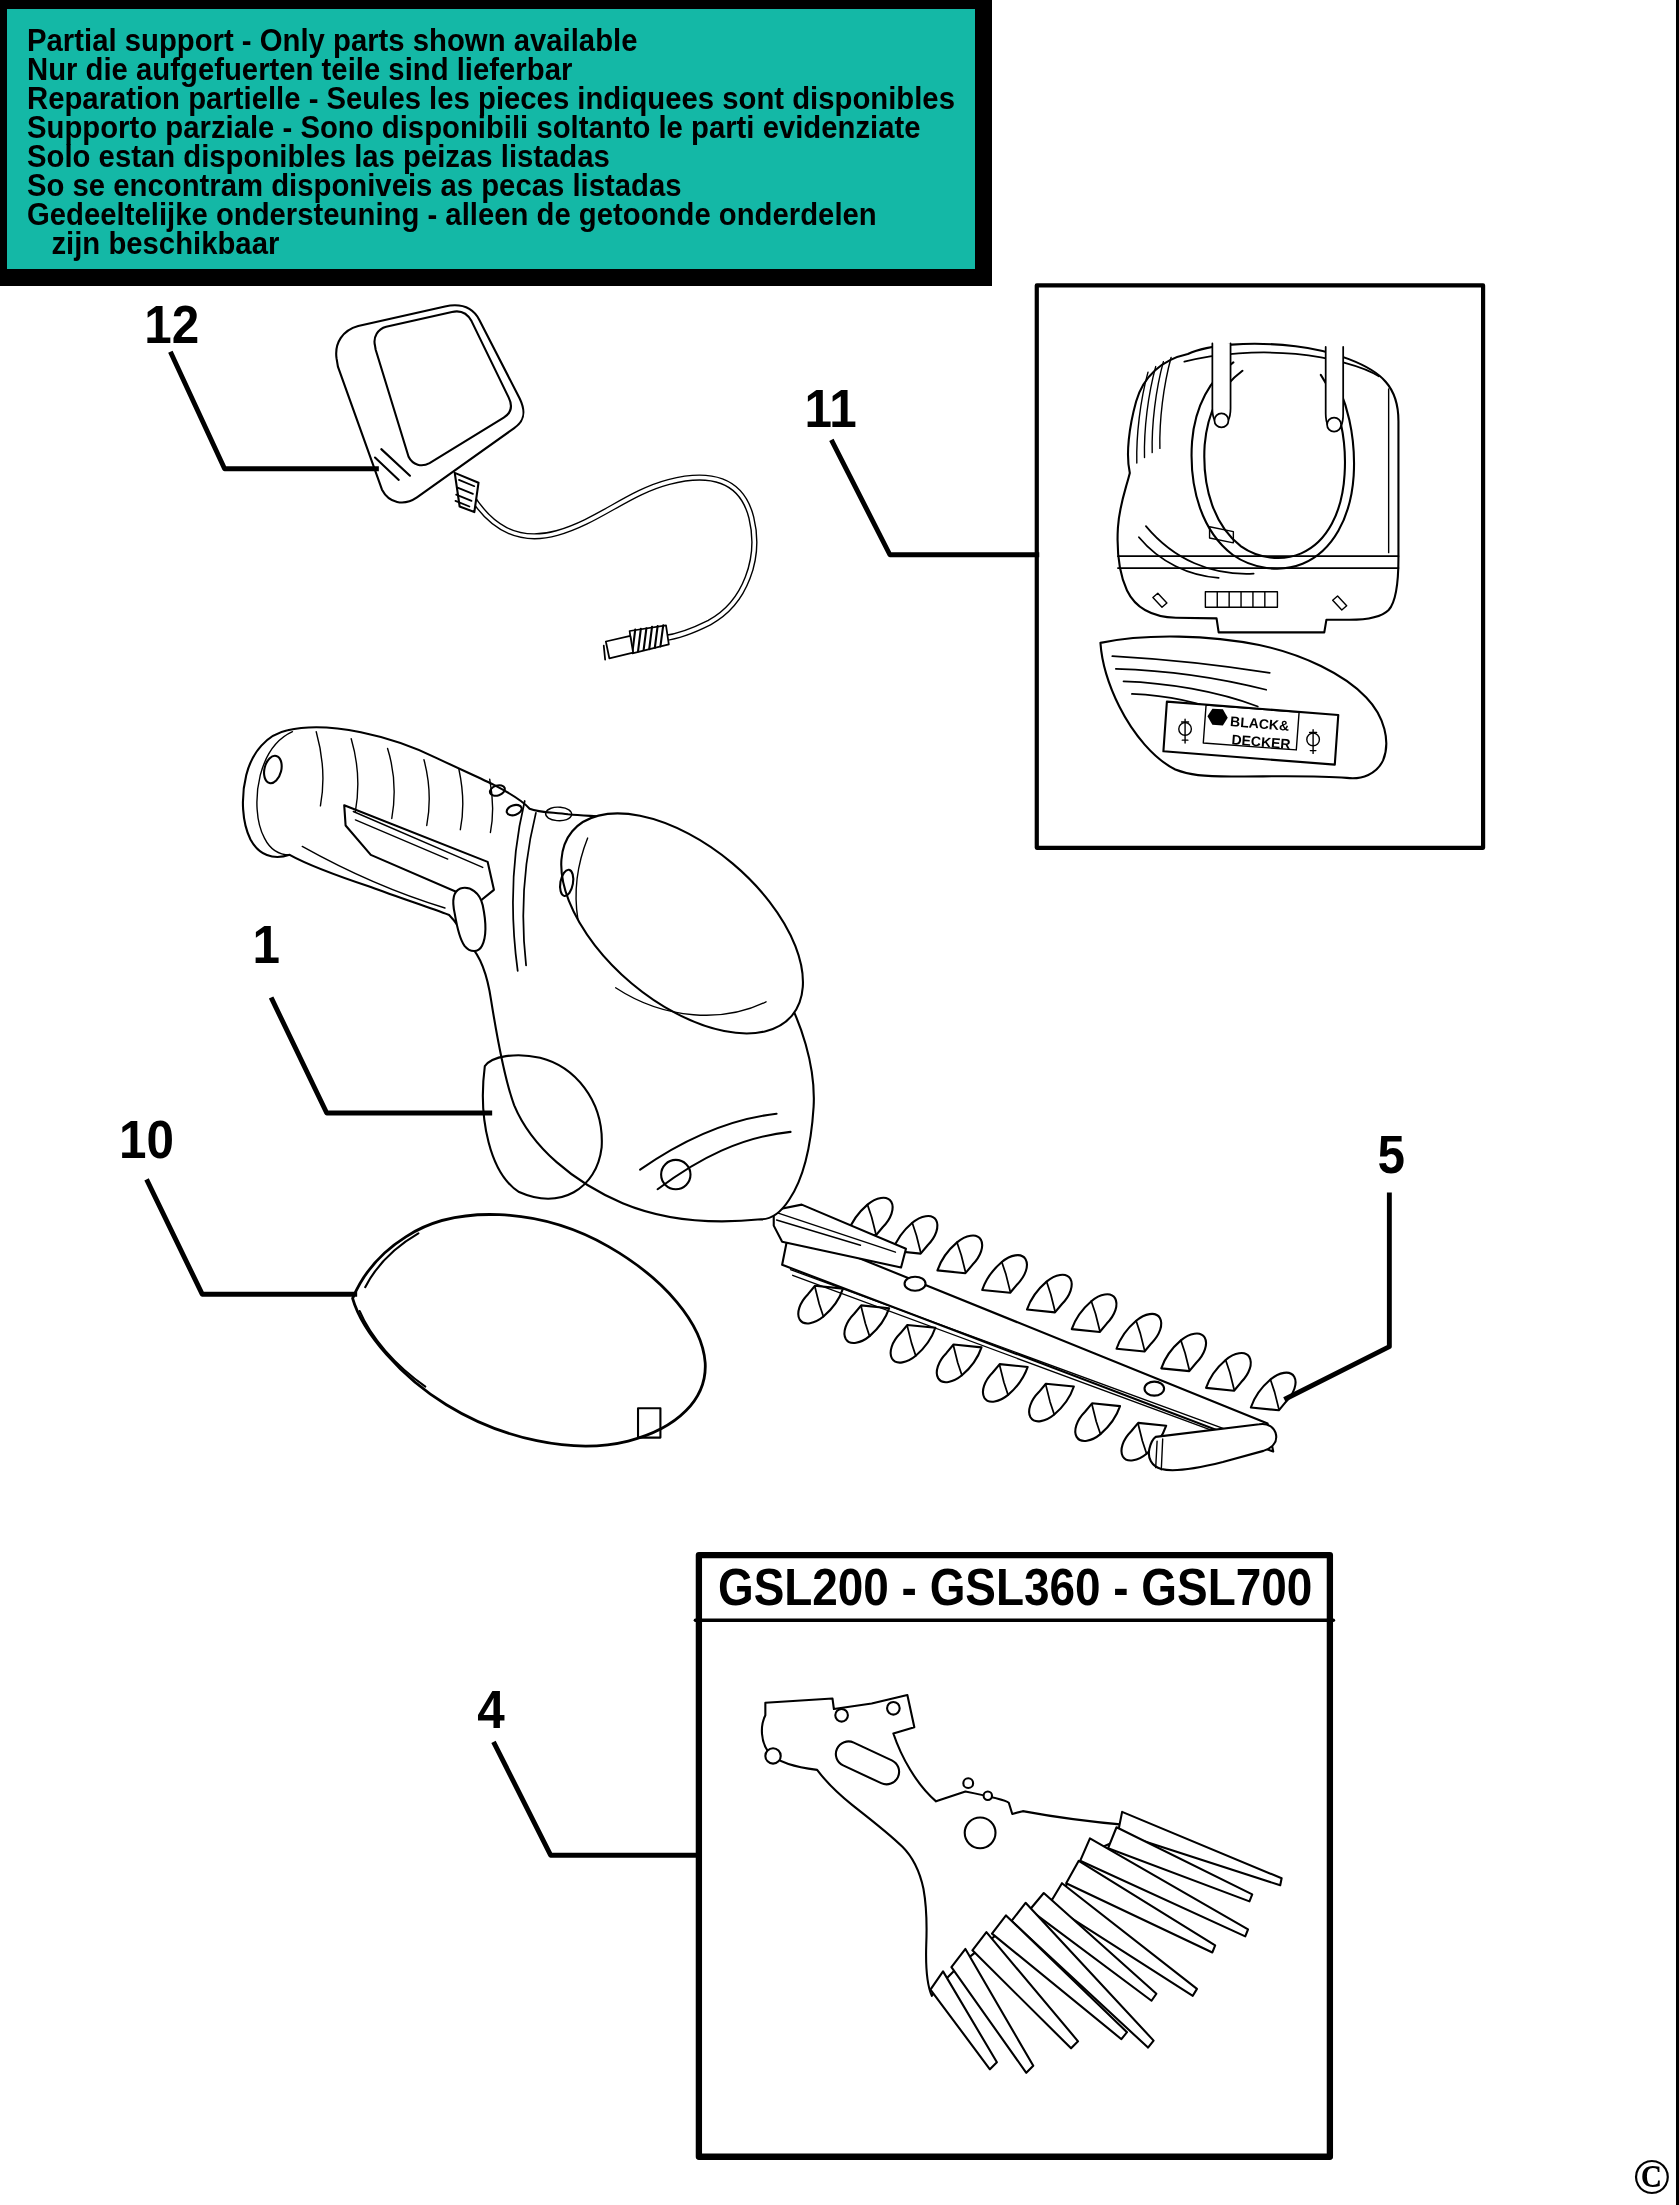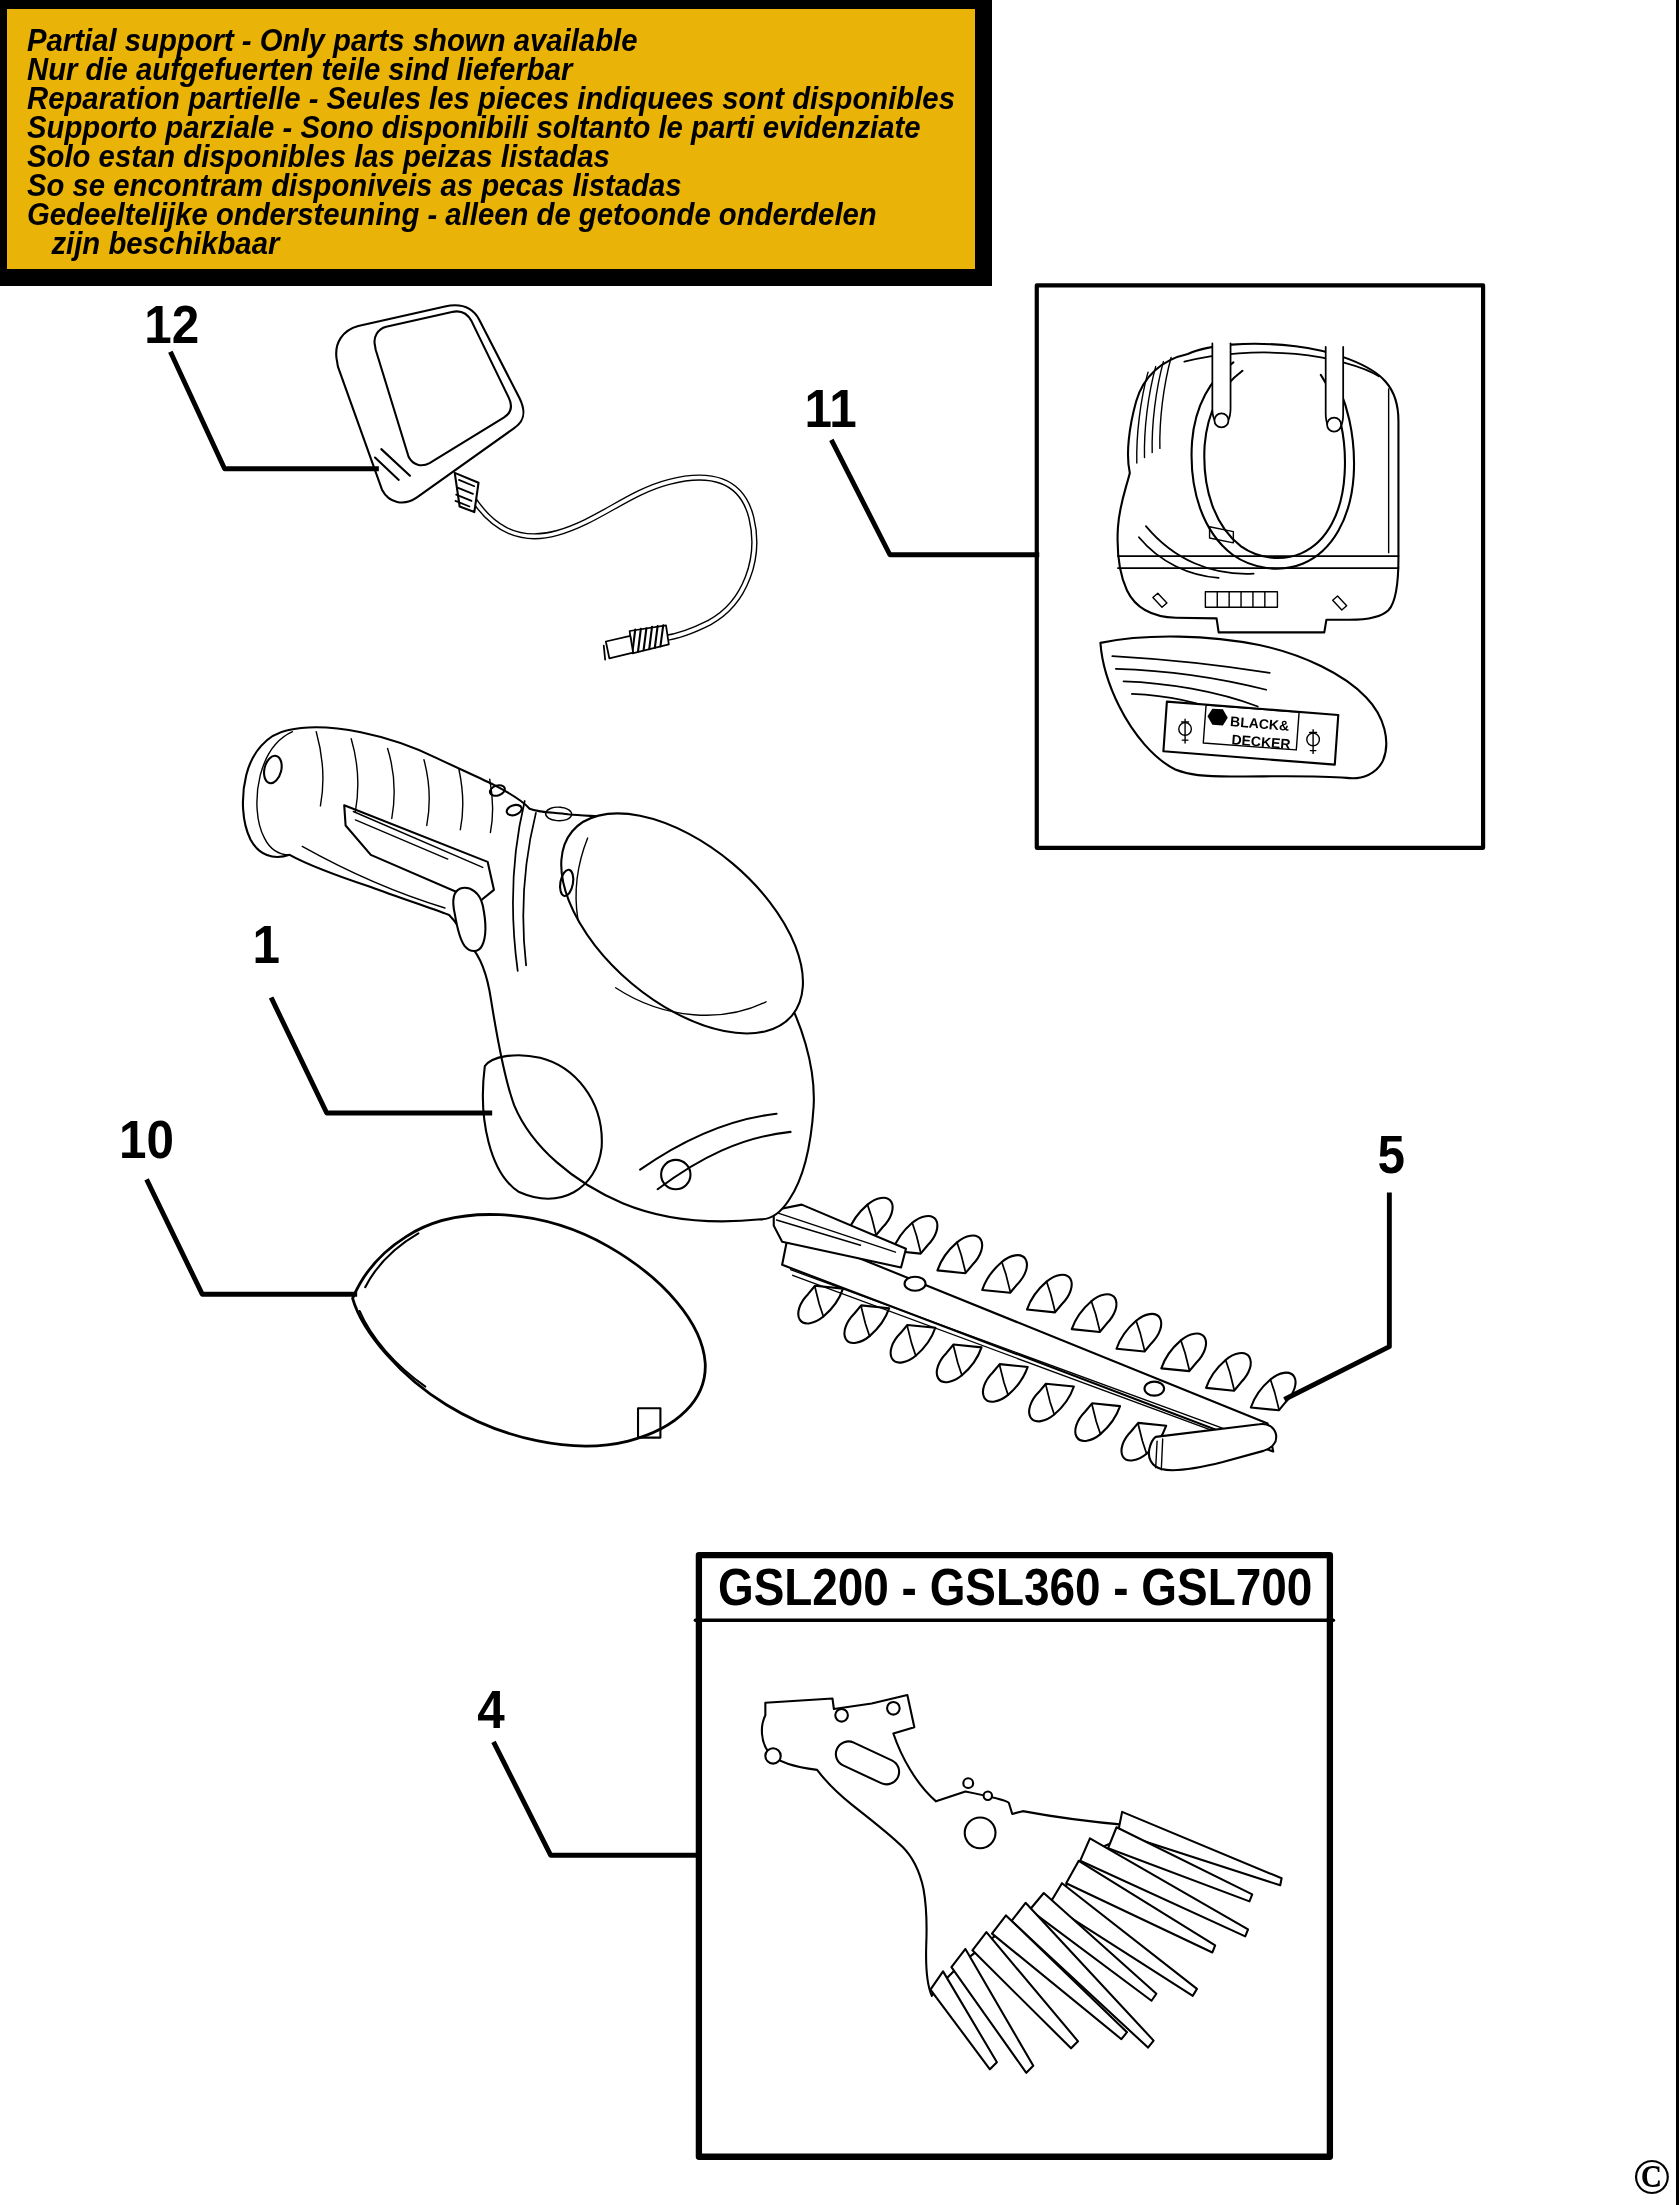--- a/index.html
+++ b/index.html
@@ -1,19 +1,19 @@
 <!DOCTYPE html>
 <html style="font-size:11.2px"><head>
 <meta charset="utf-8">
 <style>
 html,body{margin:0;padding:0;background:#fff;}
 #page{position:relative;width:1679px;height:2205px;background:#fff;overflow:hidden;
   font-family:"Liberation Sans", sans-serif;}
-#tbox{position:absolute;left:0;top:0;width:968px;height:260px;background:#eab308;
-  border-top:9.8px solid #000;border-left:7px solid #000;border-right:17px solid #000;border-bottom:17px solid #000;font-style:italic;}
+#tbox{position:absolute;left:0;top:0;width:968px;height:260px;background:#14b8a6;
+  border-top:9.8px solid #000;border-left:7px solid #000;border-right:17px solid #000;border-bottom:17px solid #000;}
 #tbox .txt{position:absolute;left:20px;top:17px;font-weight:bold;font-size:31.5px;line-height:29px;color:#000;white-space:pre;transform:scaleX(0.93);transform-origin:0 0;}
 #rline{position:absolute;left:1676px;top:0;width:2.8px;height:2205px;background:#000;}
 svg{position:absolute;left:0;top:0;}
 </style>
 </head>
 <body>
 <div id="page">
   <div id="tbox">
       <div class="txt">Partial support - Only parts shown available
 Nur die aufgefuerten teile sind lieferbar

